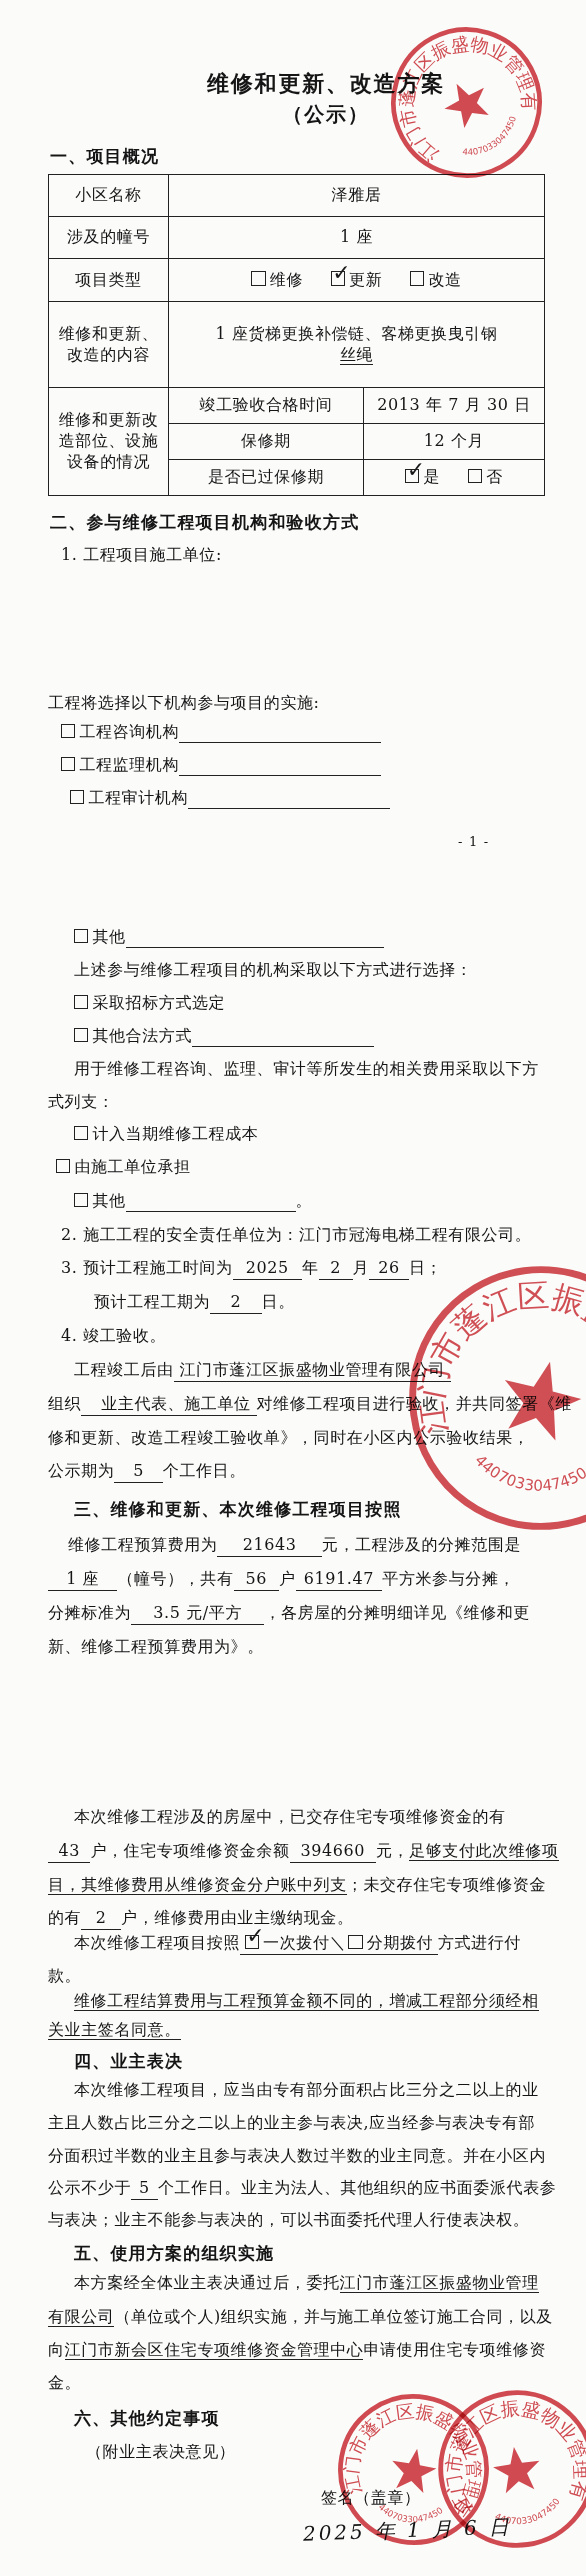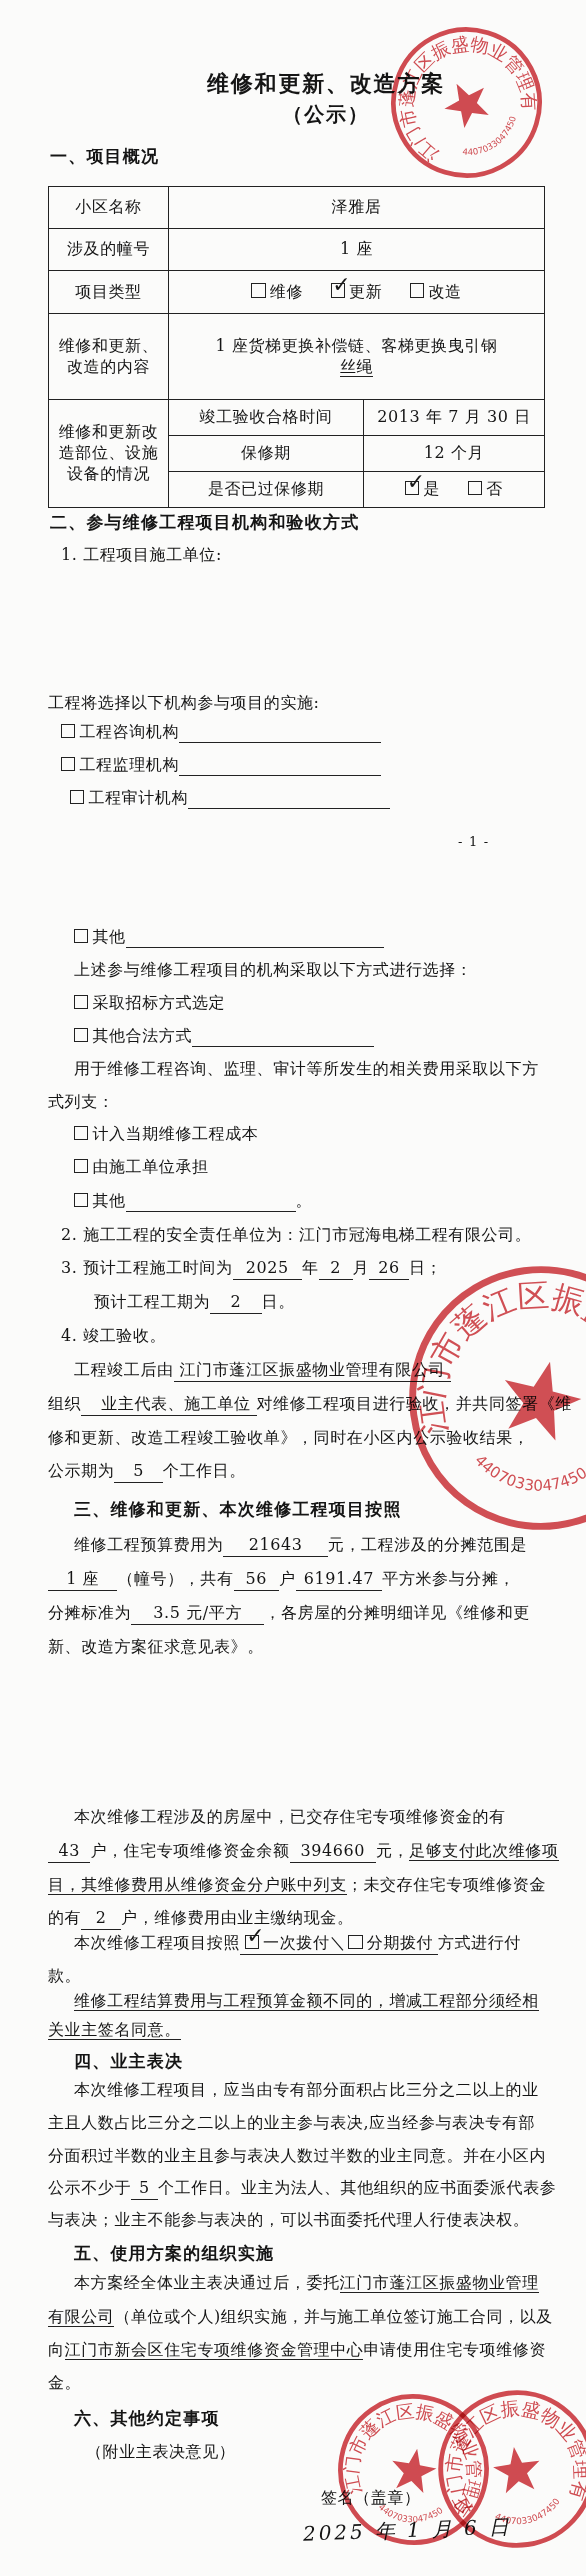--- a/index.html
+++ b/index.html
@@ -30,21 +30,21 @@
   .handwrite{font-style:italic;font-size:20px;letter-spacing:2.9px;transform:rotate(-2deg);}
 </style>
 </head>
 <body>
 
 <div class="ln center title" style="top:69px">维修和更新、改造方案</div>
 <div class="ln center title" style="top:101px;font-size:20px">（公示）</div>
 
 <div class="hd" style="left:50px;top:145px">一、项目概况</div>
 
-<table class="doc" style="left:48px;top:186px;width:496px">
+<table class="doc" style="left:48px;top:174px;width:496px">
   <colgroup>
       <col style="width:120px">
       <col style="width:195px">
       <col style="width:181px">
     </colgroup>
   <tbody>
       <tr style="height:42px">
     <td>小区名称</td>
     <td colspan="2">泽雅居</td>
   </tr>
@@ -119,21 +119,21 @@
   <span class="cb"></span><span>采取招标方式选定</span>
 </div>
 <div class="ln" style="left:74px;top:1026px">
   <span class="cb"></span><span>其他合法方式</span><span class="blank" style="width:182px"></span>
 </div>
 <div class="ln" style="left:74px;top:1059px">用于维修工程咨询、监理、审计等所发生的相关费用采取以下方</div>
 <div class="ln" style="left:48px;top:1092px">式列支：</div>
 <div class="ln" style="left:74px;top:1124px">
   <span class="cb"></span><span>计入当期维修工程成本</span>
 </div>
-<div class="ln" style="left:74px;top:1157px">
+<div class="ln" style="left:56px;top:1157px">
   <span class="cb"></span><span>由施工单位承担</span>
 </div>
 <div class="ln" style="left:74px;top:1191px">
   <span class="cb"></span><span>其他</span><span class="blank" style="width:170px"></span><span>。</span>
 </div>
 <div class="ln" style="left:61px;top:1225px">2. 施工工程的安全责任单位为：江门市冠海电梯工程有限公司。</div>
 <div class="ln" style="left:61px;top:1258px">
   <span>3. 预计工程施工时间为</span><span class="fill" style="min-width:53px">2025</span><span>年</span><span class="fill" style="min-width:17.6px">2</span><span>月</span><span class="fill" style="min-width:23.5px">26</span><span>日；</span>
 </div>
 <div class="ln" style="left:94px;top:1292px">
@@ -145,30 +145,30 @@
 </div>
 <div class="ln" style="left:48px;top:1394px">
   <span>组织</span><span class="fill" style="padding:0 5.9px 0 20px">业主代表、施工单位</span><span>对维修工程项目进行验收，并共同签署《维</span>
 </div>
 <div class="ln" style="left:48px;top:1428px">修和更新、改造工程竣工验收单》，同时在小区内公示验收结果，</div>
 <div class="ln" style="left:48px;top:1461px">
   <span>公示期为</span><span class="fill" style="min-width:32px">5</span><span>个工作日。</span>
 </div>
 
 <div class="hd" style="left:74px;top:1498px">三、维修和更新、本次维修工程项目按照</div>
-<div class="ln" style="left:74px;top:1535px">
+<div class="ln" style="left:68px;top:1535px">
   <span>维修工程预算费用为</span><span class="fill" style="min-width:88px">21643</span><span>元，工程涉及的分摊范围是</span>
 </div>
 <div class="ln" style="left:48px;top:1569px">
   <span class="fill" style="min-width:53px">1 座</span><span>（幢号），共有</span><span class="fill" style="min-width:29px">56</span><span>户</span><span class="fill" style="min-width:64px">6191.47</span><span>平方米参与分摊，</span>
 </div>
 <div class="ln" style="left:48px;top:1603px">
   <span>分摊标准为</span><span class="fill" style="min-width:117px">3.5 元/平方</span><span>，各房屋的分摊明细详见《维修和更</span>
 </div>
-<div class="ln" style="left:48px;top:1637px">新、改造方案征求意见表》。</div>
+<div class="ln" style="left:48px;top:1637px">新、维修工程预算费用为》。</div>
 
 <div class="ln" style="left:74px;top:1807px">本次维修工程涉及的房屋中，已交存住宅专项维修资金的有</div>
 <div class="ln" style="left:48px;top:1841px">
   <span class="fill" style="min-width:26px">43</span><span>户，住宅专项维修资金余额</span><span class="fill" style="min-width:70px">394660</span><span>元，</span><span class="u">足够支付此次维修项</span>
 </div>
 <div class="ln" style="left:48px;top:1875px">
   <span class="u">目，其维修费用从维修资金分户账中列支</span><span>；未交存住宅专项维修资金</span>
 </div>
 <div class="ln" style="left:48px;top:1908px">
   <span>的有</span><span class="fill" style="min-width:23.5px">2</span><span>户，维修费用由业主缴纳现金。</span>

